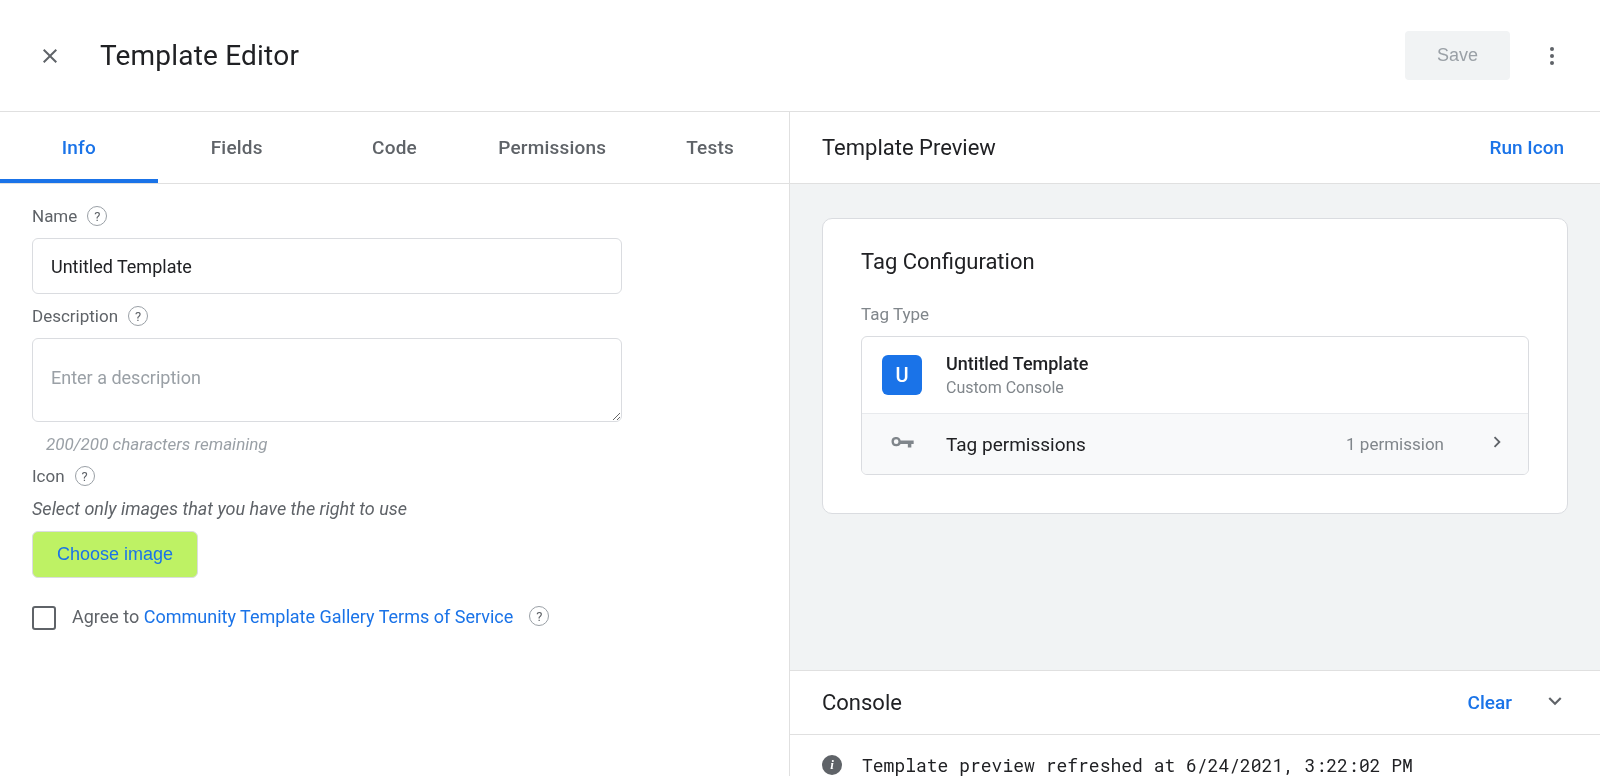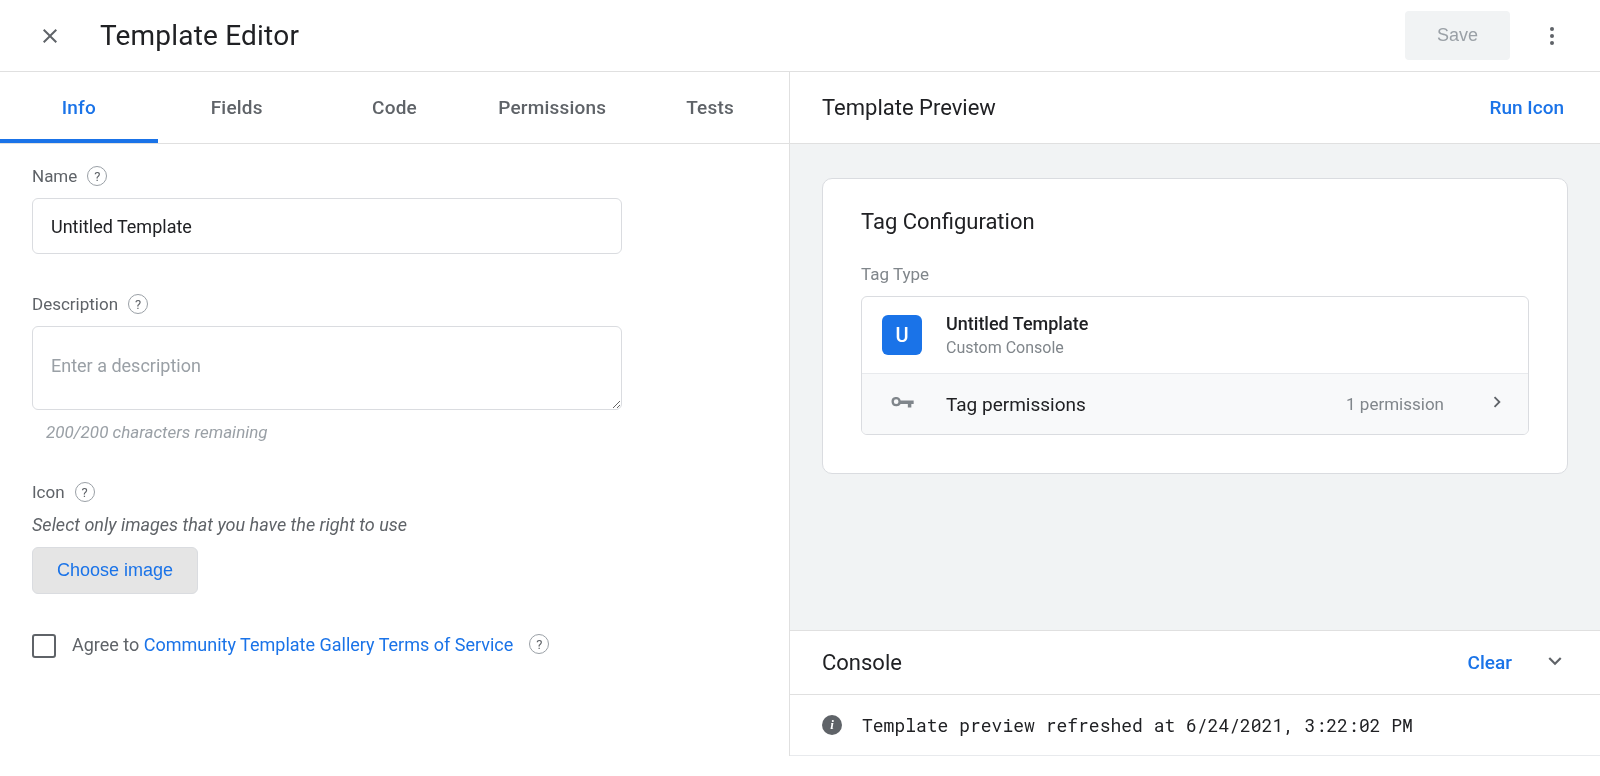--- a/index.html
+++ b/index.html
@@ -5,21 +5,21 @@
   * { box-sizing: border-box; margin: 0; padding: 0; }
   body {
     font-family: 'Google Sans', Roboto, Arial, sans-serif;
     background: #fff;
     color: #202124;
     width: 1600px;
     height: 776px;
     overflow: hidden;
   }
   .header {
-    height: 72px;
+    height: 112px;
     display: flex;
     align-items: center;
     padding: 0 24px 0 36px;
     border-bottom: 1px solid #e0e0e0;
     justify-content: space-between;
   }
   .close-icon {
     width: 28px; height: 28px;
     cursor: pointer;
     color: #5f6368;
@@ -135,30 +135,30 @@
     font-family: inherit;
   }
   .textarea::placeholder { color: #9aa0a6; }
   .char-remaining {
     font-size: 17px;
     font-style: italic;
     color: #9aa0a6;
     margin-top: 8px;
     margin-left: 14px;
   }
-  .field-group { margin-bottom: 40px; }
+  .field-group { margin-bottom: 12px; }
   .icon-hint {
     font-size: 18px;
     font-style: italic;
     color: #5f6368;
     margin-bottom: 12px;
   }
   .choose-image-btn {
     border: 1px solid #dadce0;
-    background: #e5e5e5;
+    background: #bef264;
     color: #1a73e8;
     font-size: 18px;
     font-weight: 500;
     padding: 12px 24px;
     border-radius: 6px;
     cursor: pointer;
   }
   .agree-row {
     display: flex;
     align-items: flex-start;

